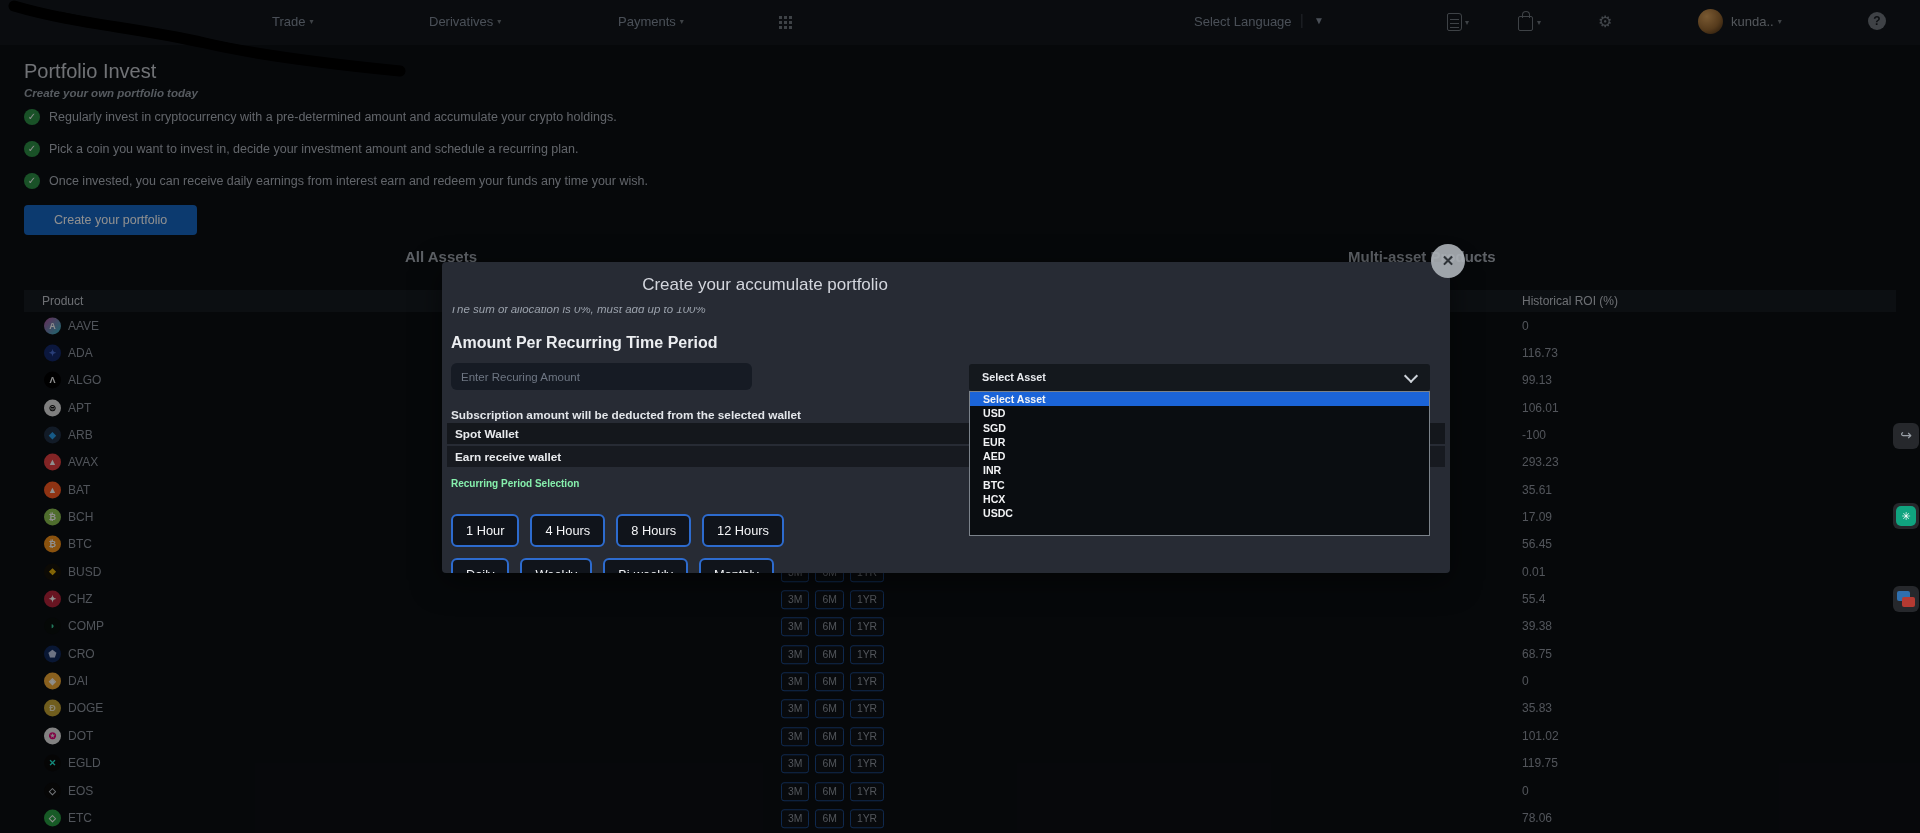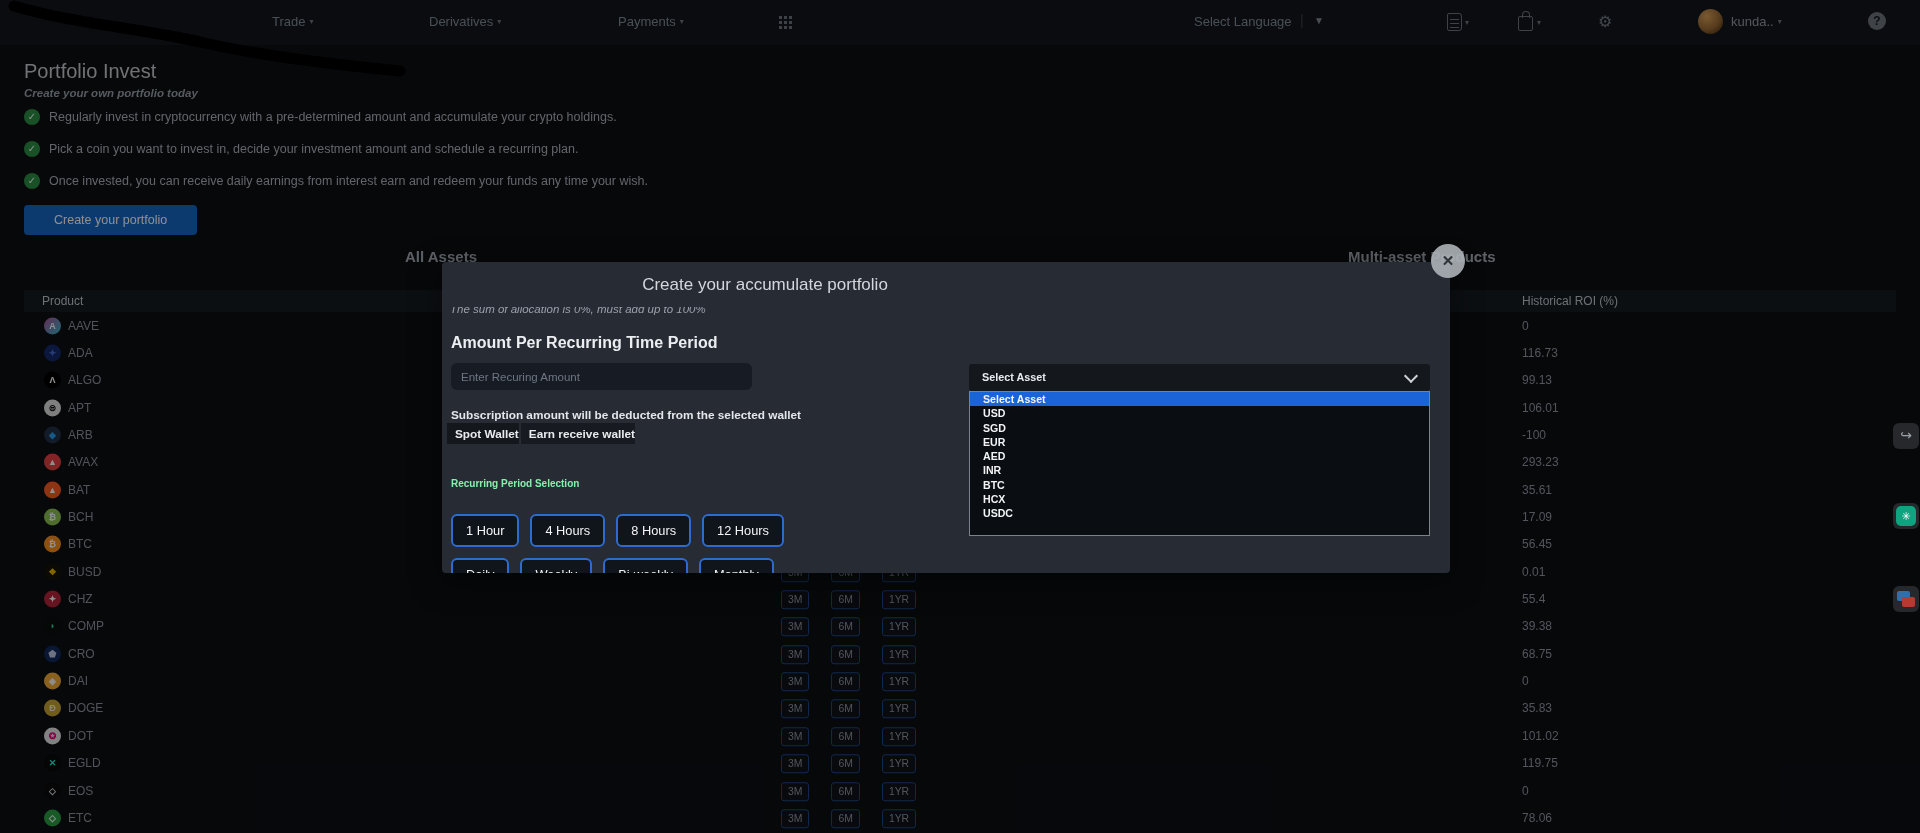--- a/index.html
+++ b/index.html
@@ -47,21 +47,21 @@
   .thead{position:absolute;left:24px;top:245px;width:1872px;height:22px;background:#171b21;}
   .th-product{position:absolute;left:18px;top:4px;font-size:12px;color:#c2c7ce;}
   .th-roi{position:absolute;left:1498px;top:4px;font-size:12px;color:#c2c7ce;}
   .tbody{position:absolute;left:0;top:267px;width:1920px;}
   .arow{position:relative;height:27.35px;cursor:pointer;}
   .coin{position:absolute;left:44px;top:50%;transform:translateY(-50%);width:17px;height:17px;border-radius:50%;
     display:flex;align-items:center;justify-content:center;}
   .coin i{font-style:normal;font-size:9px;font-weight:bold;line-height:1;}
   .sym{position:absolute;left:68px;top:50%;transform:translateY(-50%);font-size:12px;color:#8f96a0;}
   .roi{position:absolute;left:1522px;top:50%;transform:translateY(-50%);font-size:12px;color:#9298a2;}
-  .mini-group{position:absolute;left:781px;top:50%;transform:translateY(-46%);display:flex;gap:22px;}
+  .mini-group{position:absolute;left:781px;top:50%;transform:translateY(-46%);display:flex;gap:6px;}
   .mini{background:#0f1318;border:1px solid var(--mini_border,#1c4a8c);color:#9298a2;font-size:10.4px;
     padding:3px 6px;border-radius:3px;cursor:pointer;font-family:inherit;}
   
   .backdrop{position:absolute;inset:0;background:rgba(0,0,0,0.44);z-index:10;}
   .modal{position:absolute;left:442px;top:262px;width:1008px;height:311px;background:#272b34;border-radius:4px;
     z-index:20;overflow:hidden;box-shadow:0 8px 30px rgba(0,0,0,.5);}
   .modal-title{position:absolute;left:323px;top:13px;transform:translateX(-50%);font-size:17px;color:#d3d6dd;white-space:nowrap;}
   .alloc-clip{position:absolute;left:8px;top:45px;height:12px;overflow:hidden;}
   .alloc-note{position:relative;top:-4px;font-size:11.5px;font-style:italic;color:#9aa1ab;white-space:nowrap;}
   .amount-label{position:absolute;left:9px;top:72px;font-size:16px;font-weight:bold;color:#eceef1;}
@@ -69,21 +69,21 @@
     border-radius:6px;padding:0 10px;color:#c7ccd3;font-size:11.5px;font-family:inherit;outline:none;}
   .amount-input::placeholder{color:#6e7683;}
   .asset-select{position:absolute;left:527px;top:102px;width:461px;height:27px;background:#14181d;border-radius:3px;cursor:pointer;}
   .asset-select .val{position:absolute;left:13px;top:7px;font-size:10.8px;font-weight:bold;color:#e9ebef;}
   .chev{position:absolute;right:14px;top:7px;width:8px;height:8px;border-right:2px solid #ced3da;border-bottom:2px solid #ced3da;transform:rotate(45deg);}
   .dropdown{position:absolute;left:527px;top:129px;width:461px;height:145px;background:#0a0d11;border:1px solid #7b828a;
     box-sizing:border-box;z-index:5;}
   .option{height:14.3px;line-height:14.5px;padding-left:13px;font-size:10.6px;font-weight:bold;color:#f2f3f5;cursor:pointer;white-space:nowrap;}
   .option.highlighted{background:var(--select_highlight,#1b64d8);}
   .sub-note{position:absolute;left:9px;top:146px;font-size:11.8px;font-weight:bold;color:#e3e6ea;}
-  .wallets{position:absolute;left:5px;top:161px;width:998px;display:flex;flex-direction:row;gap:2px;}
+  .wallets{position:absolute;left:5px;top:161px;width:998px;display:flex;flex-direction:column;gap:2px;}
   .wallet-row{height:21px;display:flex;align-items:center;cursor:pointer;}
   .wallet-row span{padding-left:8px;font-size:11.8px;font-weight:bold;color:#e9ebee;}
   .period-label{position:absolute;left:9px;top:216px;font-size:10px;font-weight:bold;color:#86efac;}
   .prow{position:absolute;left:9px;display:flex;gap:11px;}
   .prow1{top:252px;}
   .prow2{top:296px;}
   .pbtn{height:33px;line-height:29px;padding:0 13px;background:#10141b;border:2px solid var(--period_border,#2d6bce);
     border-radius:6px;color:#f4f5f7;font-size:12.8px;font-family:inherit;cursor:pointer;}
   .close-btn{position:absolute;left:1431px;top:244px;width:34px;height:34px;border-radius:50%;
     background:rgba(173,178,184,0.9);z-index:25;border:none;cursor:pointer;

